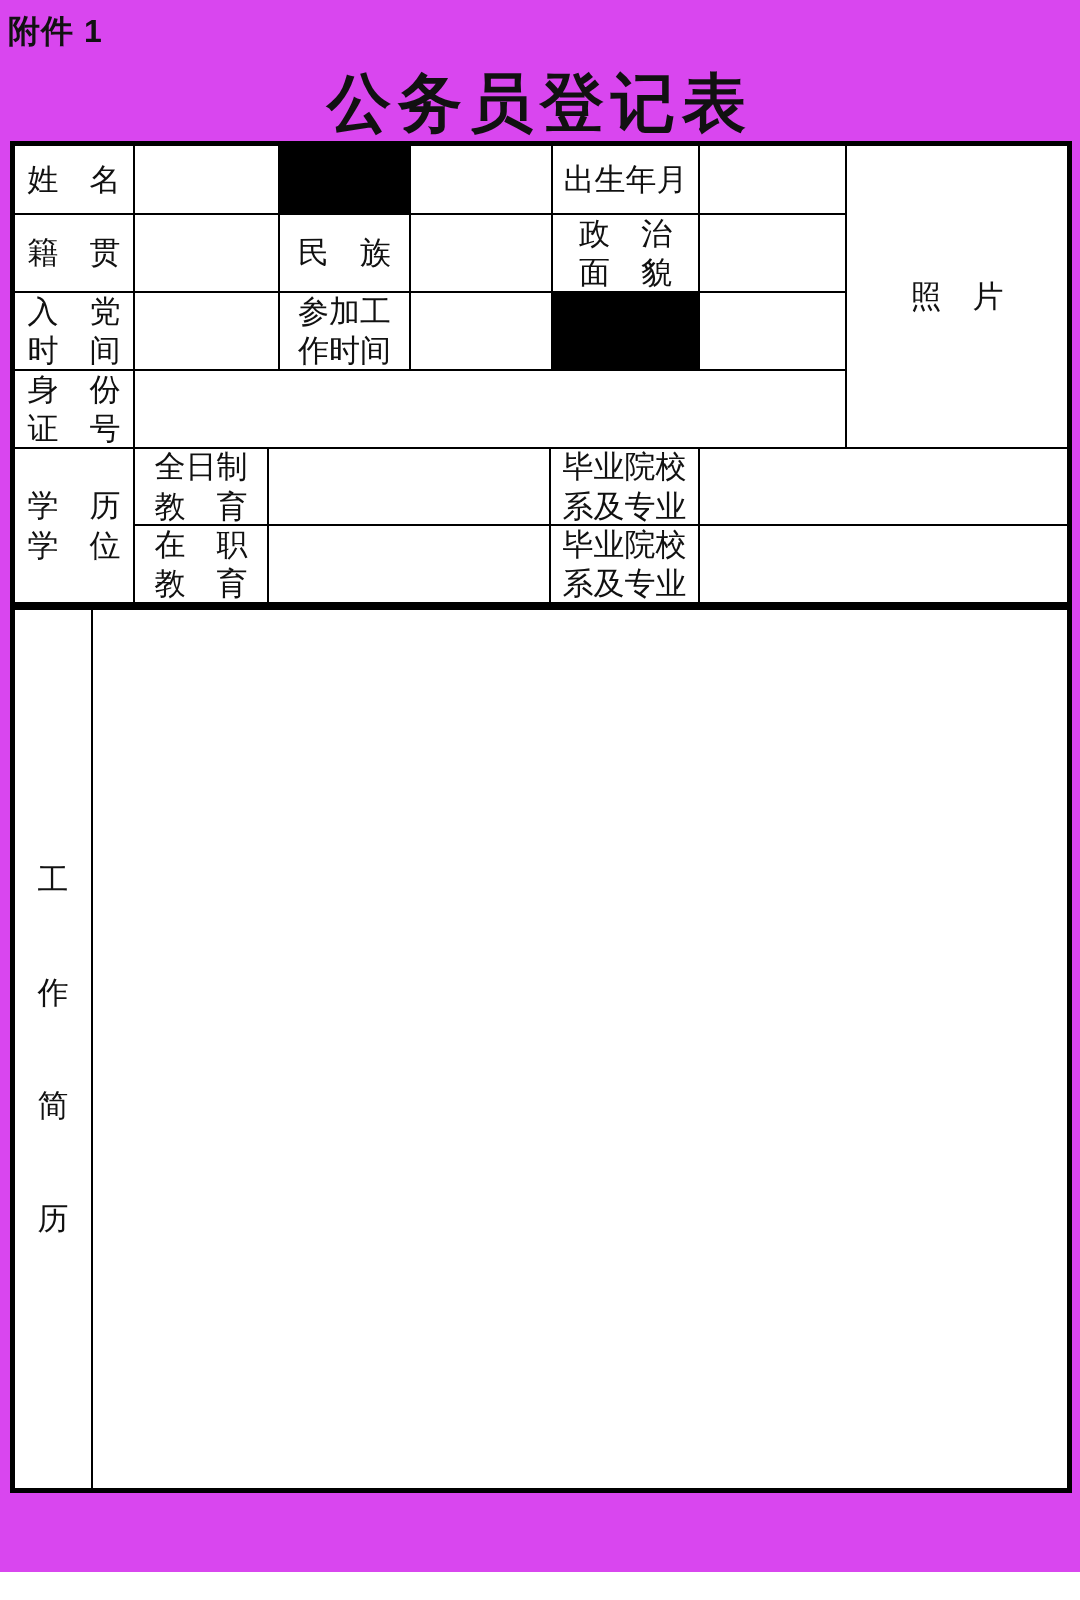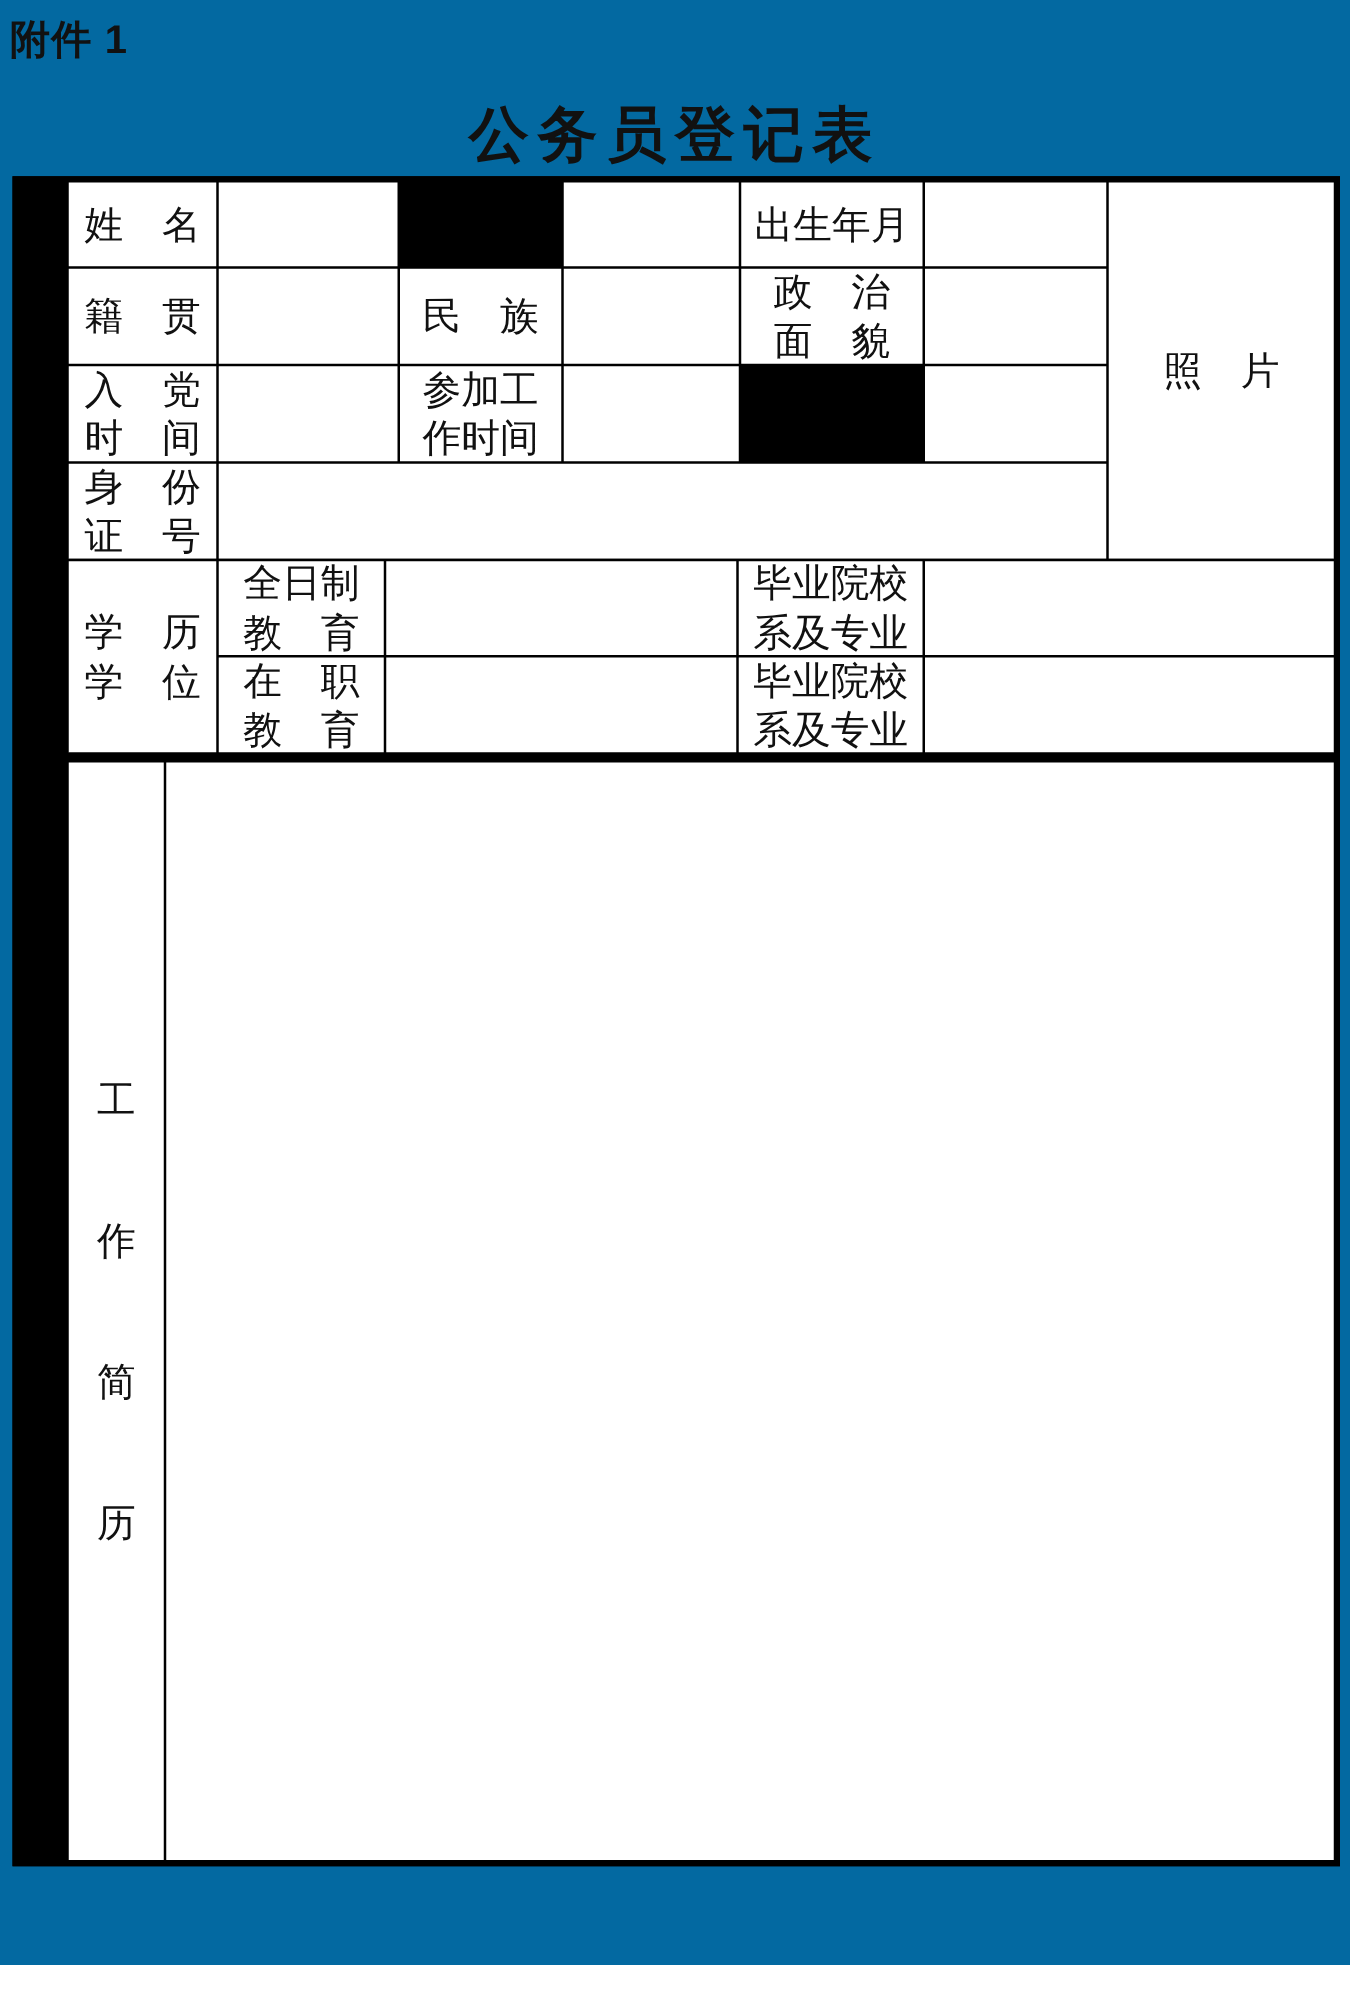--- a/index.html
+++ b/index.html
@@ -3,39 +3,39 @@
 <meta charset="utf-8">
 <style>
   html, body {
     margin: 0; padding: 0;
     width: 1080px; height: 1600px;
     background: #ffffff;
     overflow: hidden;
     font-family: "Liberation Serif", "DejaVu Serif", serif;
     color: #111111;
   }
-  .page { position: relative; width: 1080px; height: 1572px; background: #0369a1; }
+  .page { position: relative; width: 1080px; height: 1572px; background: #d946ef; }
 
   .attach {
     position: absolute; left: 8px; top: 10px;
     font-family: "Liberation Sans", "DejaVu Sans", sans-serif;
     font-size: 32px; font-weight: bold; letter-spacing: 1px;
   }
   .title {
     position: absolute; left: 0; right: 0; top: 60px;
-    margin: 16px; text-align: center;
-    font-size: 48px; font-weight: bold; letter-spacing: 7px;
+    margin: 0; text-align: center;
+    font-size: 64px; font-weight: bold; letter-spacing: 7px;
   }
 
   
   .form-wrap {
     position: absolute; left: 10px; top: 141px;
     width: 1062px; box-sizing: border-box;
     border: 5px solid #000; background: #000;
-    display: flex; flex-direction: column; padding-left: 40px;
+    display: flex; flex-direction: column;
   }
   .grid { display: grid; gap: 2px; background: #000; }
   .hdiv { height: 2px; background: #000; flex: none; }
   .hdiv.thick { height: 6px; }
 
   .gA { grid-template-columns: 118px 143px 129px 140px 145px 145px 1fr;
         grid-template-rows: 67px 76px 76px 76px; }
   .gB { grid-template-columns: 118px 132px 280px 147px 1fr;
         grid-template-rows: 75px 76px; }
   .gC { grid-template-columns: 252px 1fr; grid-template-rows: 75px; }

